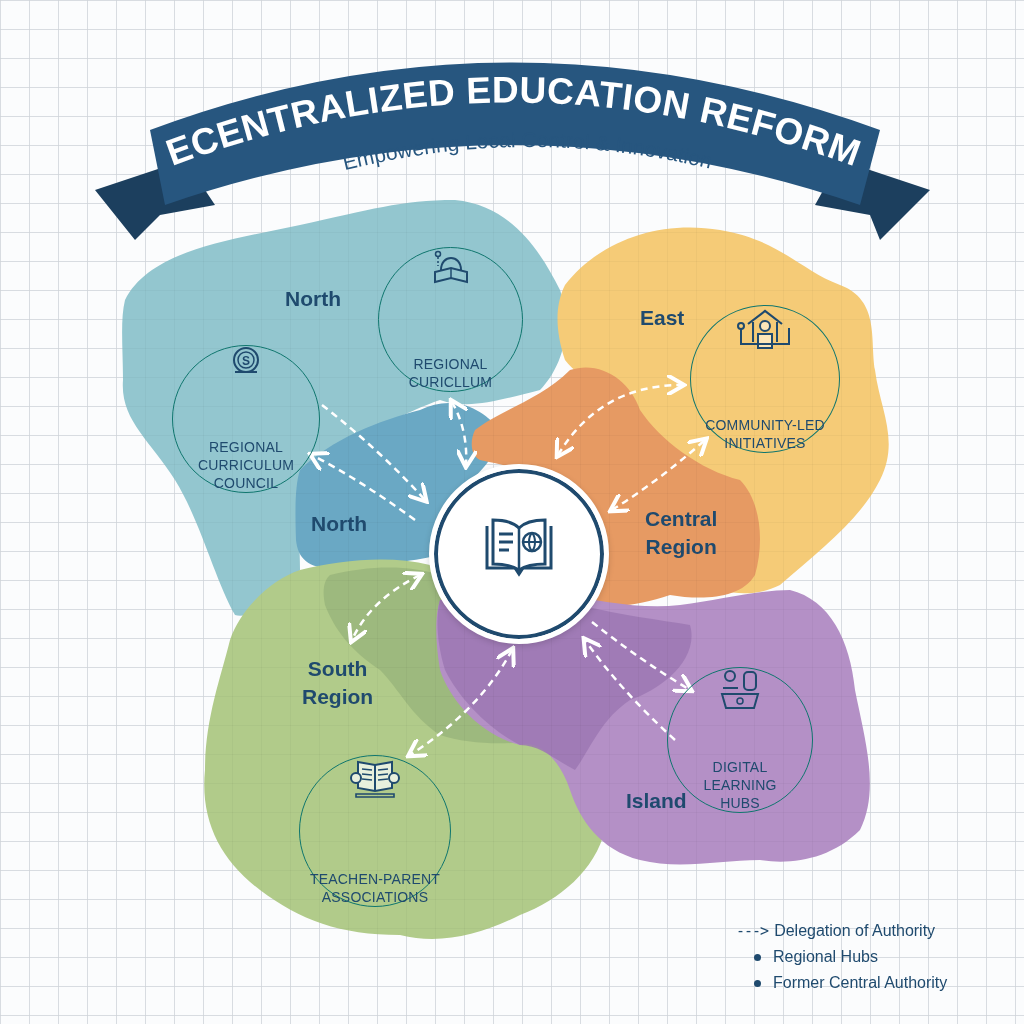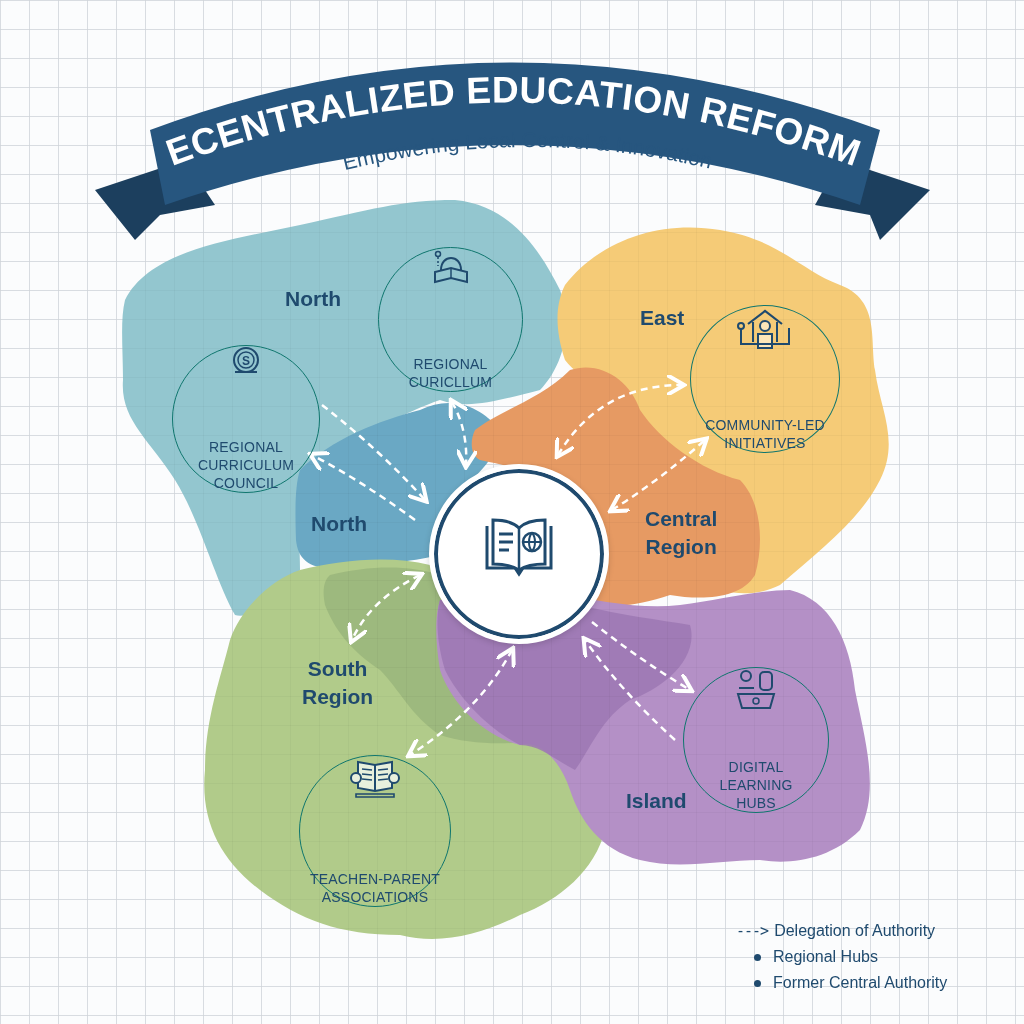--- a/index.html
+++ b/index.html
@@ -156,21 +156,21 @@
       <rect x="24" y="28" width="14" height="14" fill="#fbe6b8" stroke="#1f4a6e" stroke-width="2"></rect>
       <circle cx="7" cy="20" r="3" fill="none" stroke="#1f4a6e" stroke-width="2"></circle>
       <path d="M7 23 L7 38 L55 38 L55 22" fill="none" stroke="#1f4a6e" stroke-width="2"></path>
     </svg>
     <div class="hub-label">
       <div>COMMUNITY-LED</div>
       <div>INITIATIVES</div>
     </div>
   </div>
 
-  <div class="hub" style="left:683px;top:667px;width:146px;height:146px;">
+  <div class="hub" style="left:667px;top:667px;width:146px;height:146px;">
     <svg class="hub-icon" width="44" height="44" viewBox="0 0 44 44">
       <circle cx="12" cy="8" r="5" fill="none" stroke="#1f4a6e" stroke-width="2"></circle>
       <rect x="26" y="4" width="12" height="18" rx="4" fill="none" stroke="#1f4a6e" stroke-width="2"></rect>
       <path d="M5 20 L20 20 M4 26 L40 26 L36 40 L8 40 Z" fill="none" stroke="#1f4a6e" stroke-width="2"></path>
       <circle cx="22" cy="33" r="3" fill="none" stroke="#1f4a6e" stroke-width="1.5"></circle>
     </svg>
     <div class="hub-label">
       <div>DIGITAL</div>
       <div>LEARNING</div>
       <div>HUBS</div>

